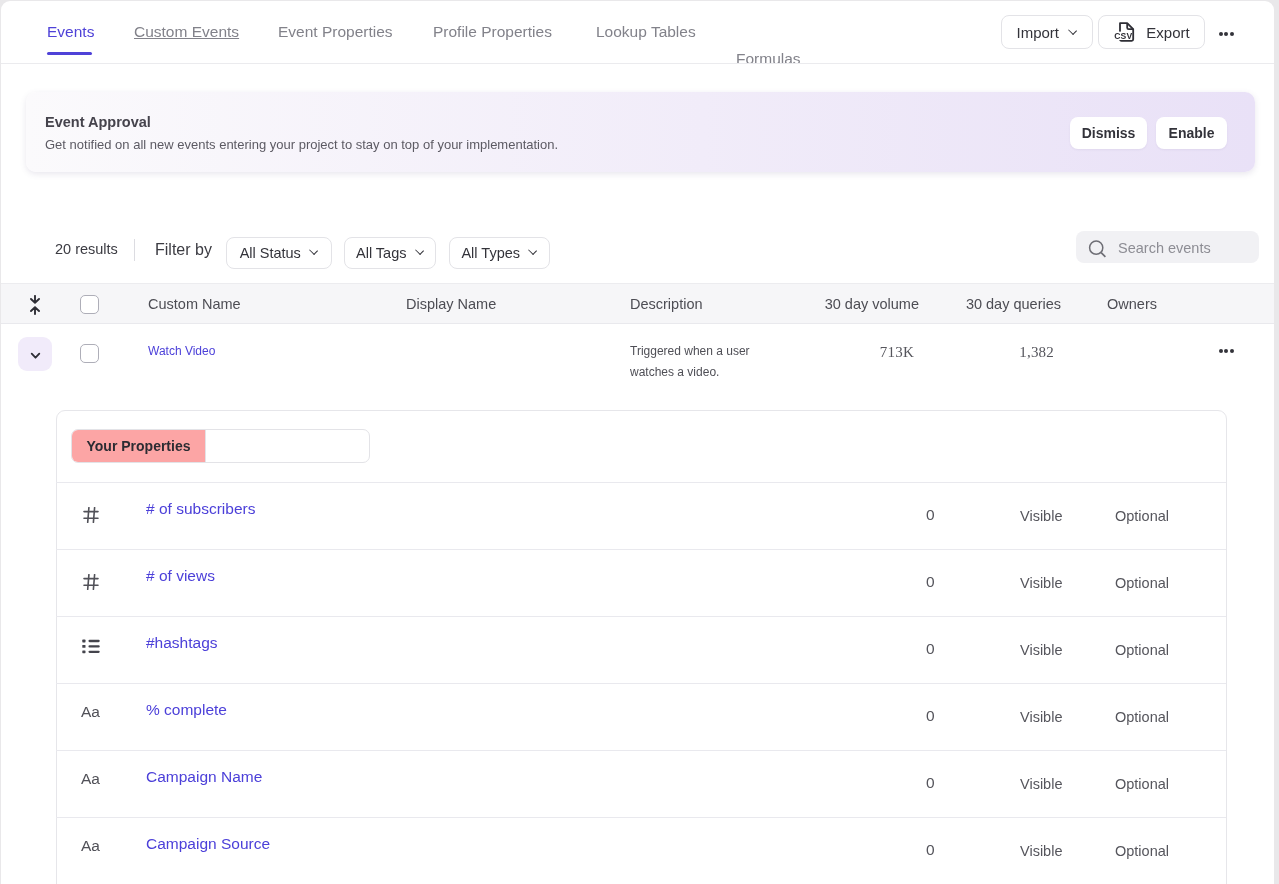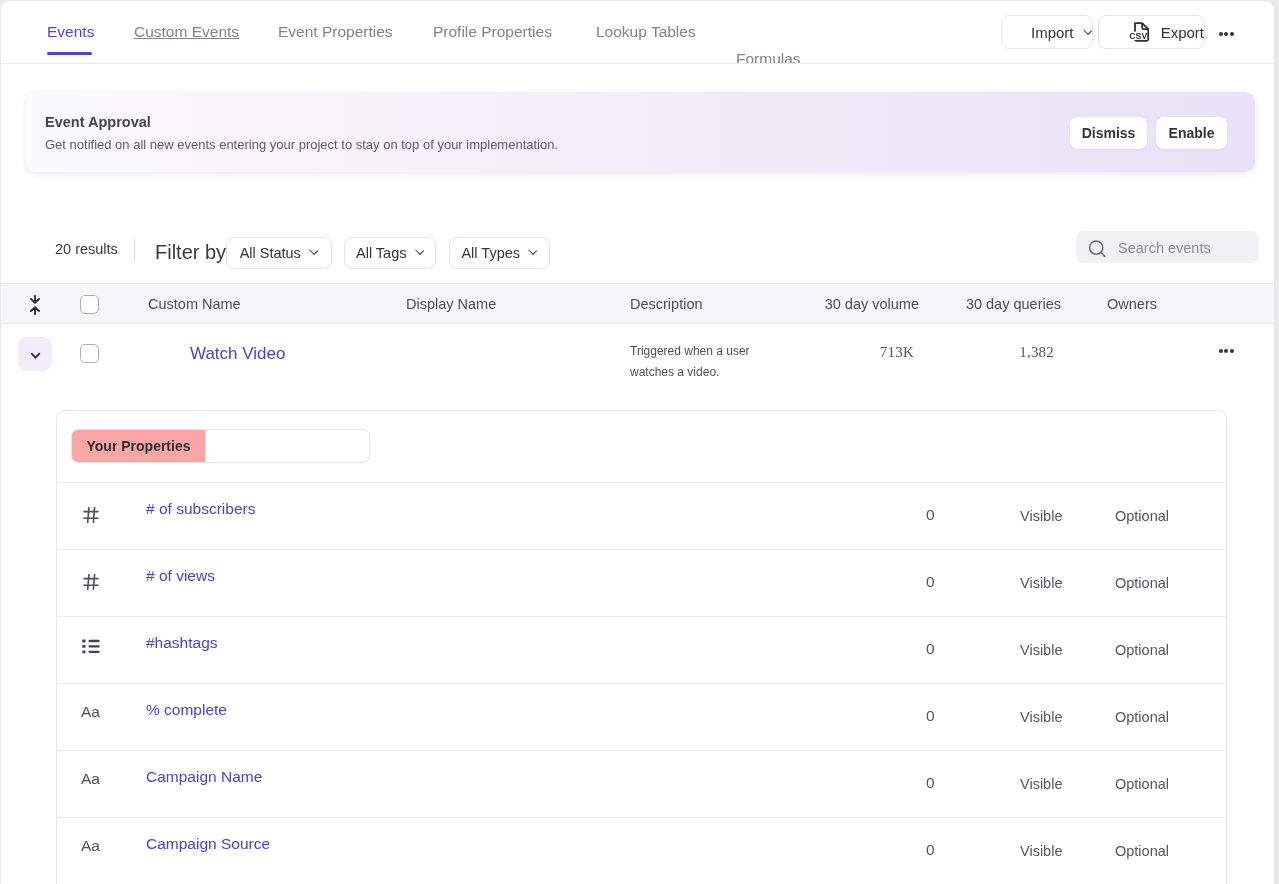--- a/index.html
+++ b/index.html
@@ -4,21 +4,21 @@
 <style>
   * { margin:0; padding:0; box-sizing:border-box; }
   html,body { width:1279px; height:884px; overflow:hidden; }
   body { background:#e9e8ea; font-family:"Liberation Sans",sans-serif; position:relative; }
   .abs { position:absolute; }
   .card { left:1px; top:1px; width:1273px; height:883px; background:#fff; border-radius:9px 9px 0 0; }
   .navitem { top:23px; font-size:15.5px; color:#82828a; font-weight:500; }
   .nav-active { color:#4f42d8; }
   .underline { left:47px; top:52px; width:45px; height:3px; background:#4f42d8; border-radius:2px; }
   .navborder { left:1px; top:63px; width:1273px; height:1px; background:#ebebee; }
-  .btn { border:1px solid #e3e3e7; border-radius:8px; background:#fff; display:flex; align-items:center; justify-content:flex-end; font-size:15px; color:#33333a; font-weight:500; }
+  .btn { border:1px solid #e3e3e7; border-radius:8px; background:#fff; display:flex; align-items:center; justify-content:center; font-size:15px; color:#33333a; font-weight:500; }
   .banner { left:26px; top:92px; width:1229px; height:80px; border-radius:10px;
             background:linear-gradient(90deg,#fbfafc 0%,#f1ecf9 55%,#e9e1f7 100%);
             box-shadow:0 2px 6px rgba(90,80,130,0.14); }
   .bbtn { top:117px; height:32px; background:#fff; border-radius:8px; display:flex; align-items:center; justify-content:center; font-size:14px; font-weight:700; color:#33333a; box-shadow:0 1px 2px rgba(90,80,130,0.08); }
   .filterbtn { top:236.5px; height:32.5px; border:1px solid #e3e3e7; border-radius:8px; background:#fff; display:flex; align-items:center; justify-content:center; font-size:14.5px; color:#33333a; font-weight:500; gap:8px; }
   .chev { width:9.5px; height:7px; display:inline-block; position:relative; margin-top:-4px; }
   .chev:before { content:""; position:absolute; left:1px; top:0; width:6.2px; height:6.2px; border-right:1.8px solid #33333a; border-bottom:1.8px solid #33333a; transform:rotate(45deg) scale(1,0.8); }
   .thead { left:1px; top:283px; width:1273px; height:41px; background:#f6f6f8; border-top:1px solid #ececef; border-bottom:1px solid #e9e9ed; }
   .th { top:296px; font-size:14.5px; color:#4d4d54; font-weight:500; }
   .checkbox { width:19px; height:19px; border:1.6px solid #aeaeb8; border-radius:5px; background:#fff; }
@@ -65,21 +65,21 @@
   </div>
 
   <div class="abs banner"></div>
   <div class="abs" style="left:45px; top:114px; font-size:14.5px; font-weight:700; color:#45434c;">Event Approval</div>
   <div class="abs" style="left:45px; top:136.5px; font-size:13px; color:#5c5a63;">Get notified on all new events entering your project to stay on top of your implementation.</div>
   <div class="abs bbtn" style="left:1070px; width:77px;">Dismiss</div>
   <div class="abs bbtn" style="left:1156px; width:71px;">Enable</div>
 
   <div class="abs" style="left:55px; top:241px; font-size:14.5px; color:#3b3b42; font-weight:500;">20 results</div>
   <div class="abs" style="left:134px; top:239px; width:1px; height:22px; background:#dcdce1;"></div>
-  <div class="abs" style="left:155px; top:241px; font-size:20px; color:#3b3b42; font-weight:500;">Filter by</div>
+  <div class="abs" style="left:155px; top:241px; font-size:16px; color:#3b3b42; font-weight:500;">Filter by</div>
   <div class="abs filterbtn" style="left:226px; width:106px;">All Status <span class="chev"></span></div>
   <div class="abs filterbtn" style="left:344px; width:92px;">All Tags <span class="chev"></span></div>
   <div class="abs filterbtn" style="left:449px; width:101px;">All Types <span class="chev"></span></div>
 
   <div class="abs" style="left:1076px; top:231px; width:183px; height:32px; background:#f1f1f4; border-radius:8px;"></div>
   <svg class="abs" style="left:1087.5px; top:238.5px;" width="20" height="20" viewBox="0 0 20 20" fill="none" stroke="#6e6e75" stroke-width="1.5">
     <circle cx="8.2" cy="8.7" r="6.6"></circle>
     <path d="M13.2 13.7 L17.4 17.9" stroke-width="1.7"></path>
   </svg>
   <div class="abs" style="left:1118px; top:239.5px; font-size:14.5px; color:#8d8d94;">Search events</div>
@@ -95,21 +95,21 @@
   <div class="abs th" style="left:630px;">Description</div>
   <div class="abs th" style="left:822px; width:97px; text-align:right;">30 day volume</div>
   <div class="abs th" style="left:960px; width:101px; text-align:right;">30 day queries</div>
   <div class="abs th" style="left:1107px;">Owners</div>
 
   <div class="abs" style="left:18px; top:337px; width:34px; height:34px; background:#f1ebfa; border-radius:9px;"></div>
   <svg class="abs" style="left:29.5px; top:351.5px;" width="11" height="8" viewBox="0 0 11 8" fill="none" stroke="#2e2e35" stroke-width="1.8">
     <path d="M1.7 1.7 L5.5 5.7 L9.3 1.7" stroke-linecap="round" stroke-linejoin="round"></path>
   </svg>
   <div class="abs checkbox" style="left:80px; top:344px;"></div>
-  <div class="abs" style="left:148px; top:344px; font-size:17px; color:#4c40d9;margin-left:42px;">Watch Video</div>
+  <div class="abs" style="left:148px; top:344px; font-size:12px; color:#4c40d9;">Watch Video</div>
   <div class="abs" style="left:630px; top:341px; font-size:12px; color:#4f4f56; line-height:20.5px;">Triggered when a user<br>watches a video.</div>
   <div class="abs mono" style="left:839px; top:343.5px; width:75px; text-align:right; color:#55555c;">713K</div>
   <div class="abs mono" style="left:979px; top:343.5px; width:75px; text-align:right; color:#55555c;">1,382</div>
   <div class="abs dots" style="left:1218.5px; top:348.5px;">
     <i></i>
     <i></i>
     <i></i>
   </div>
 
   <div class="abs panel"></div>

